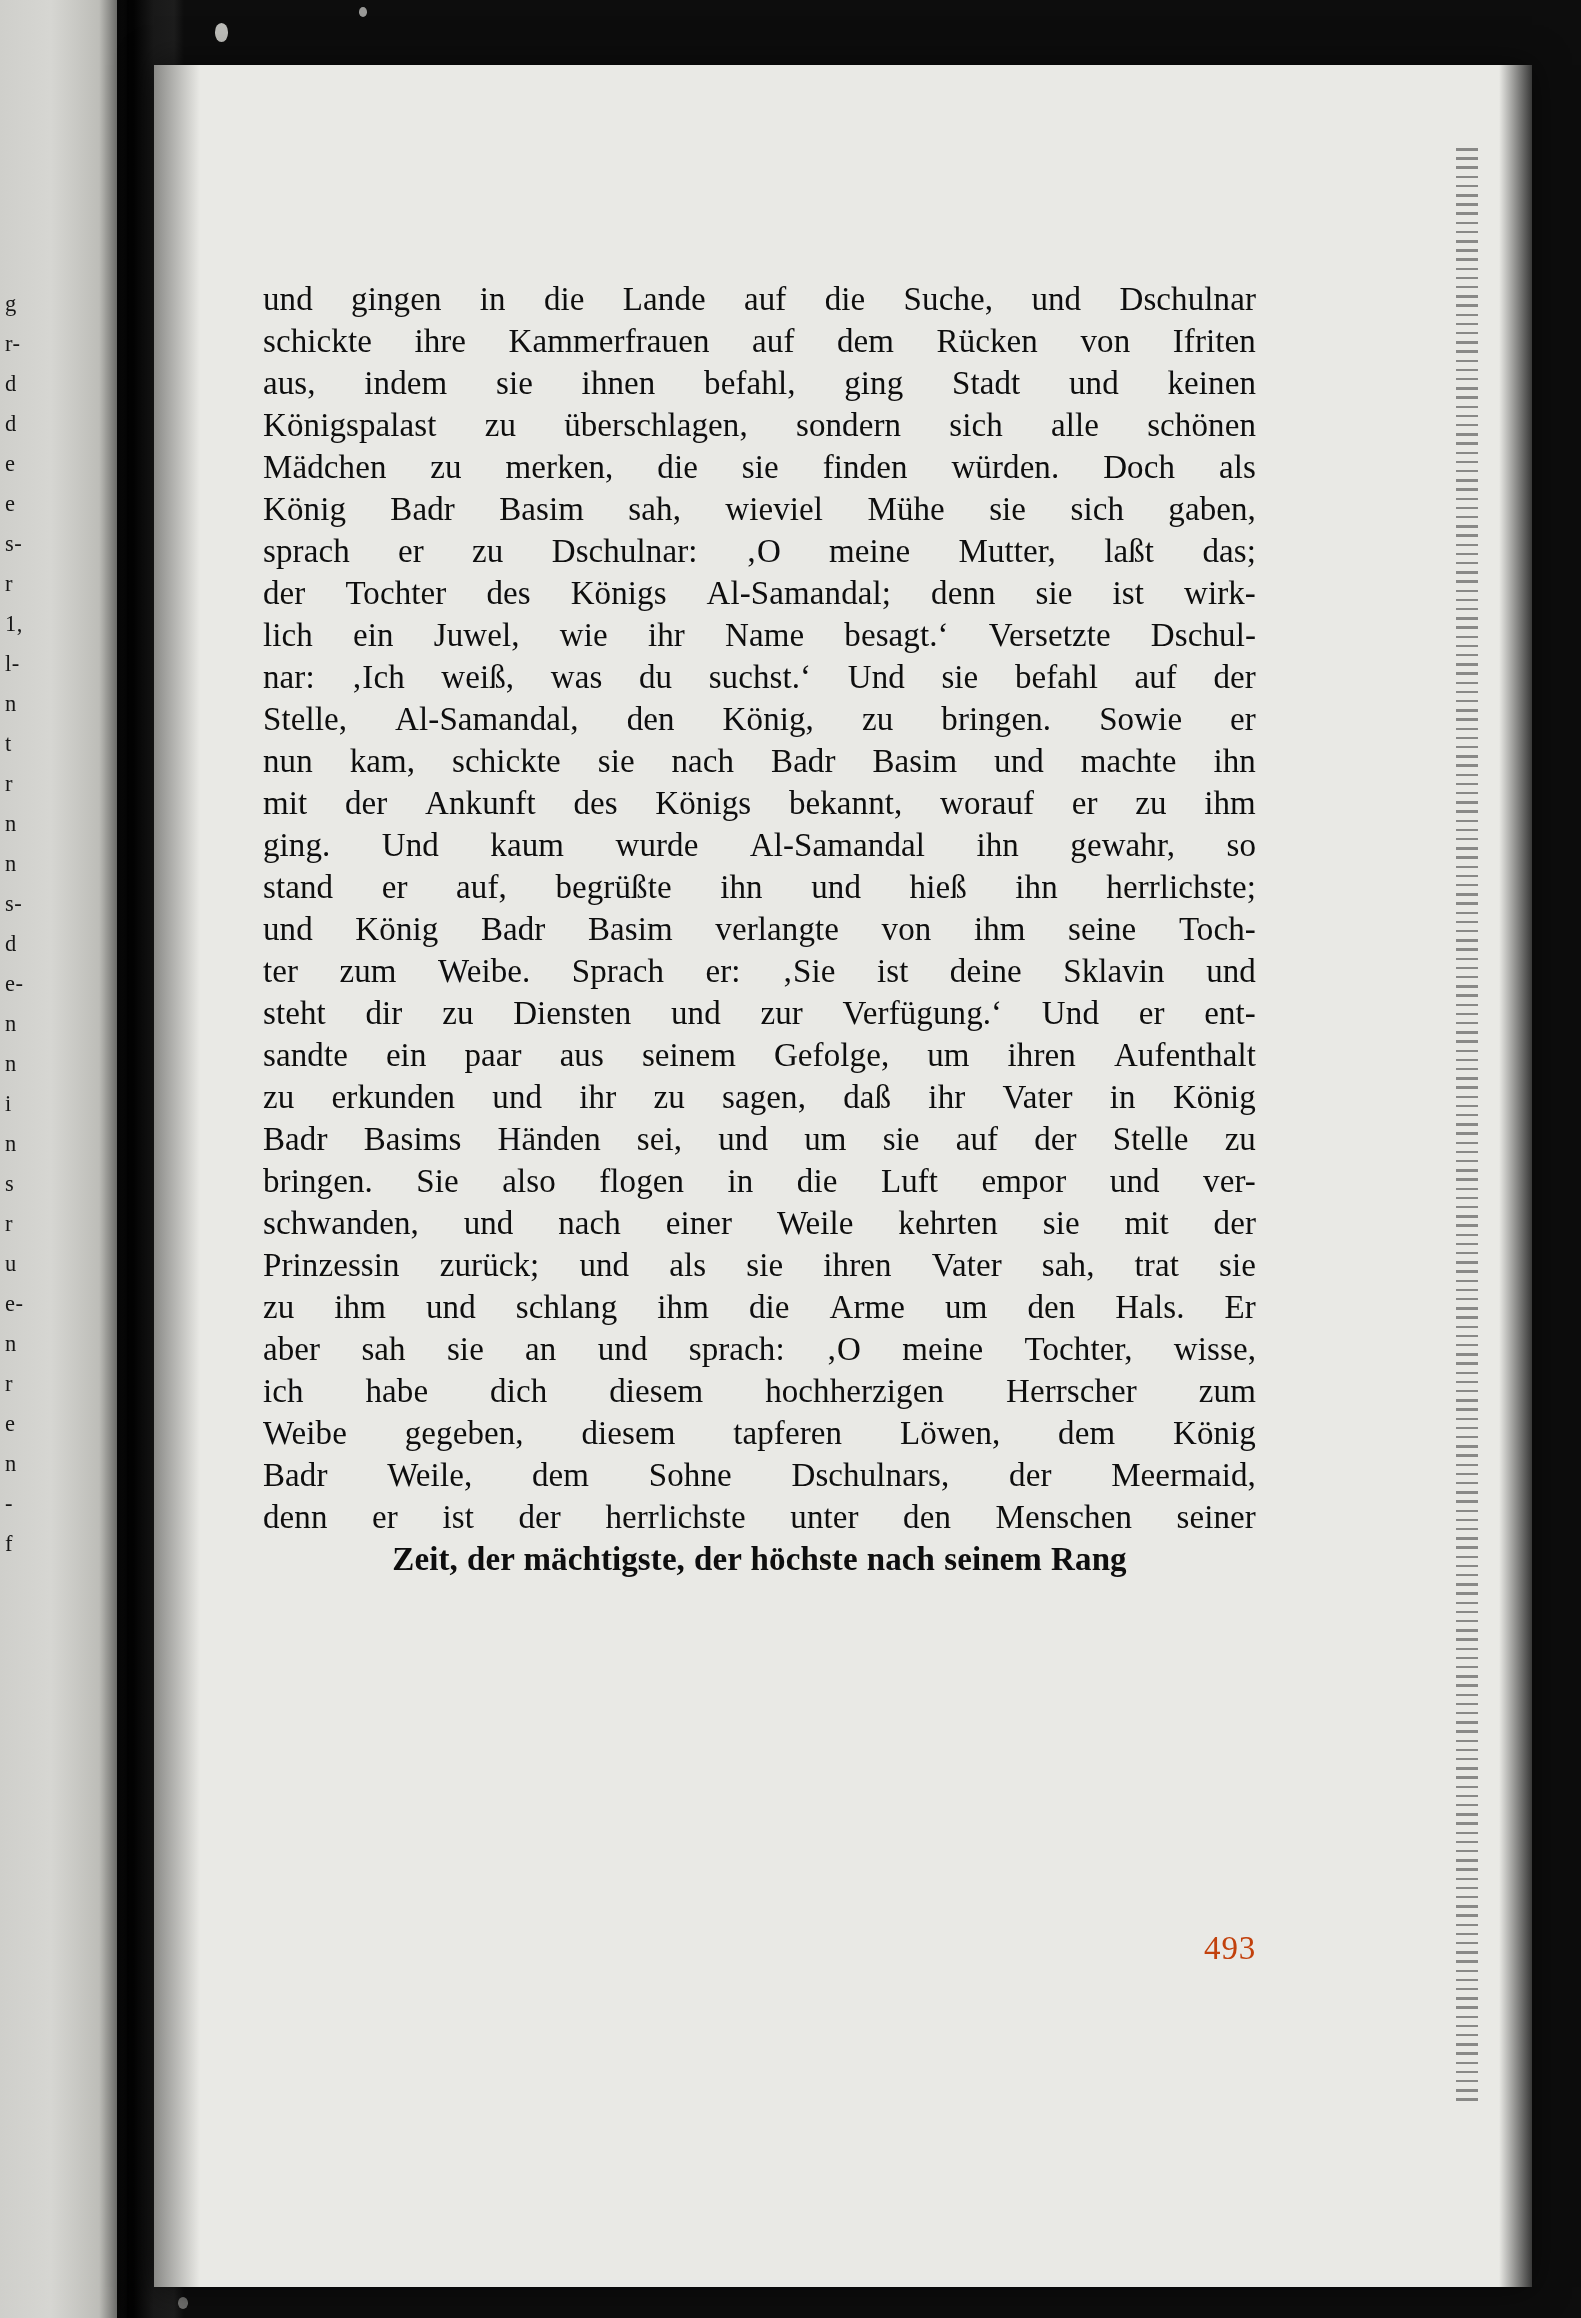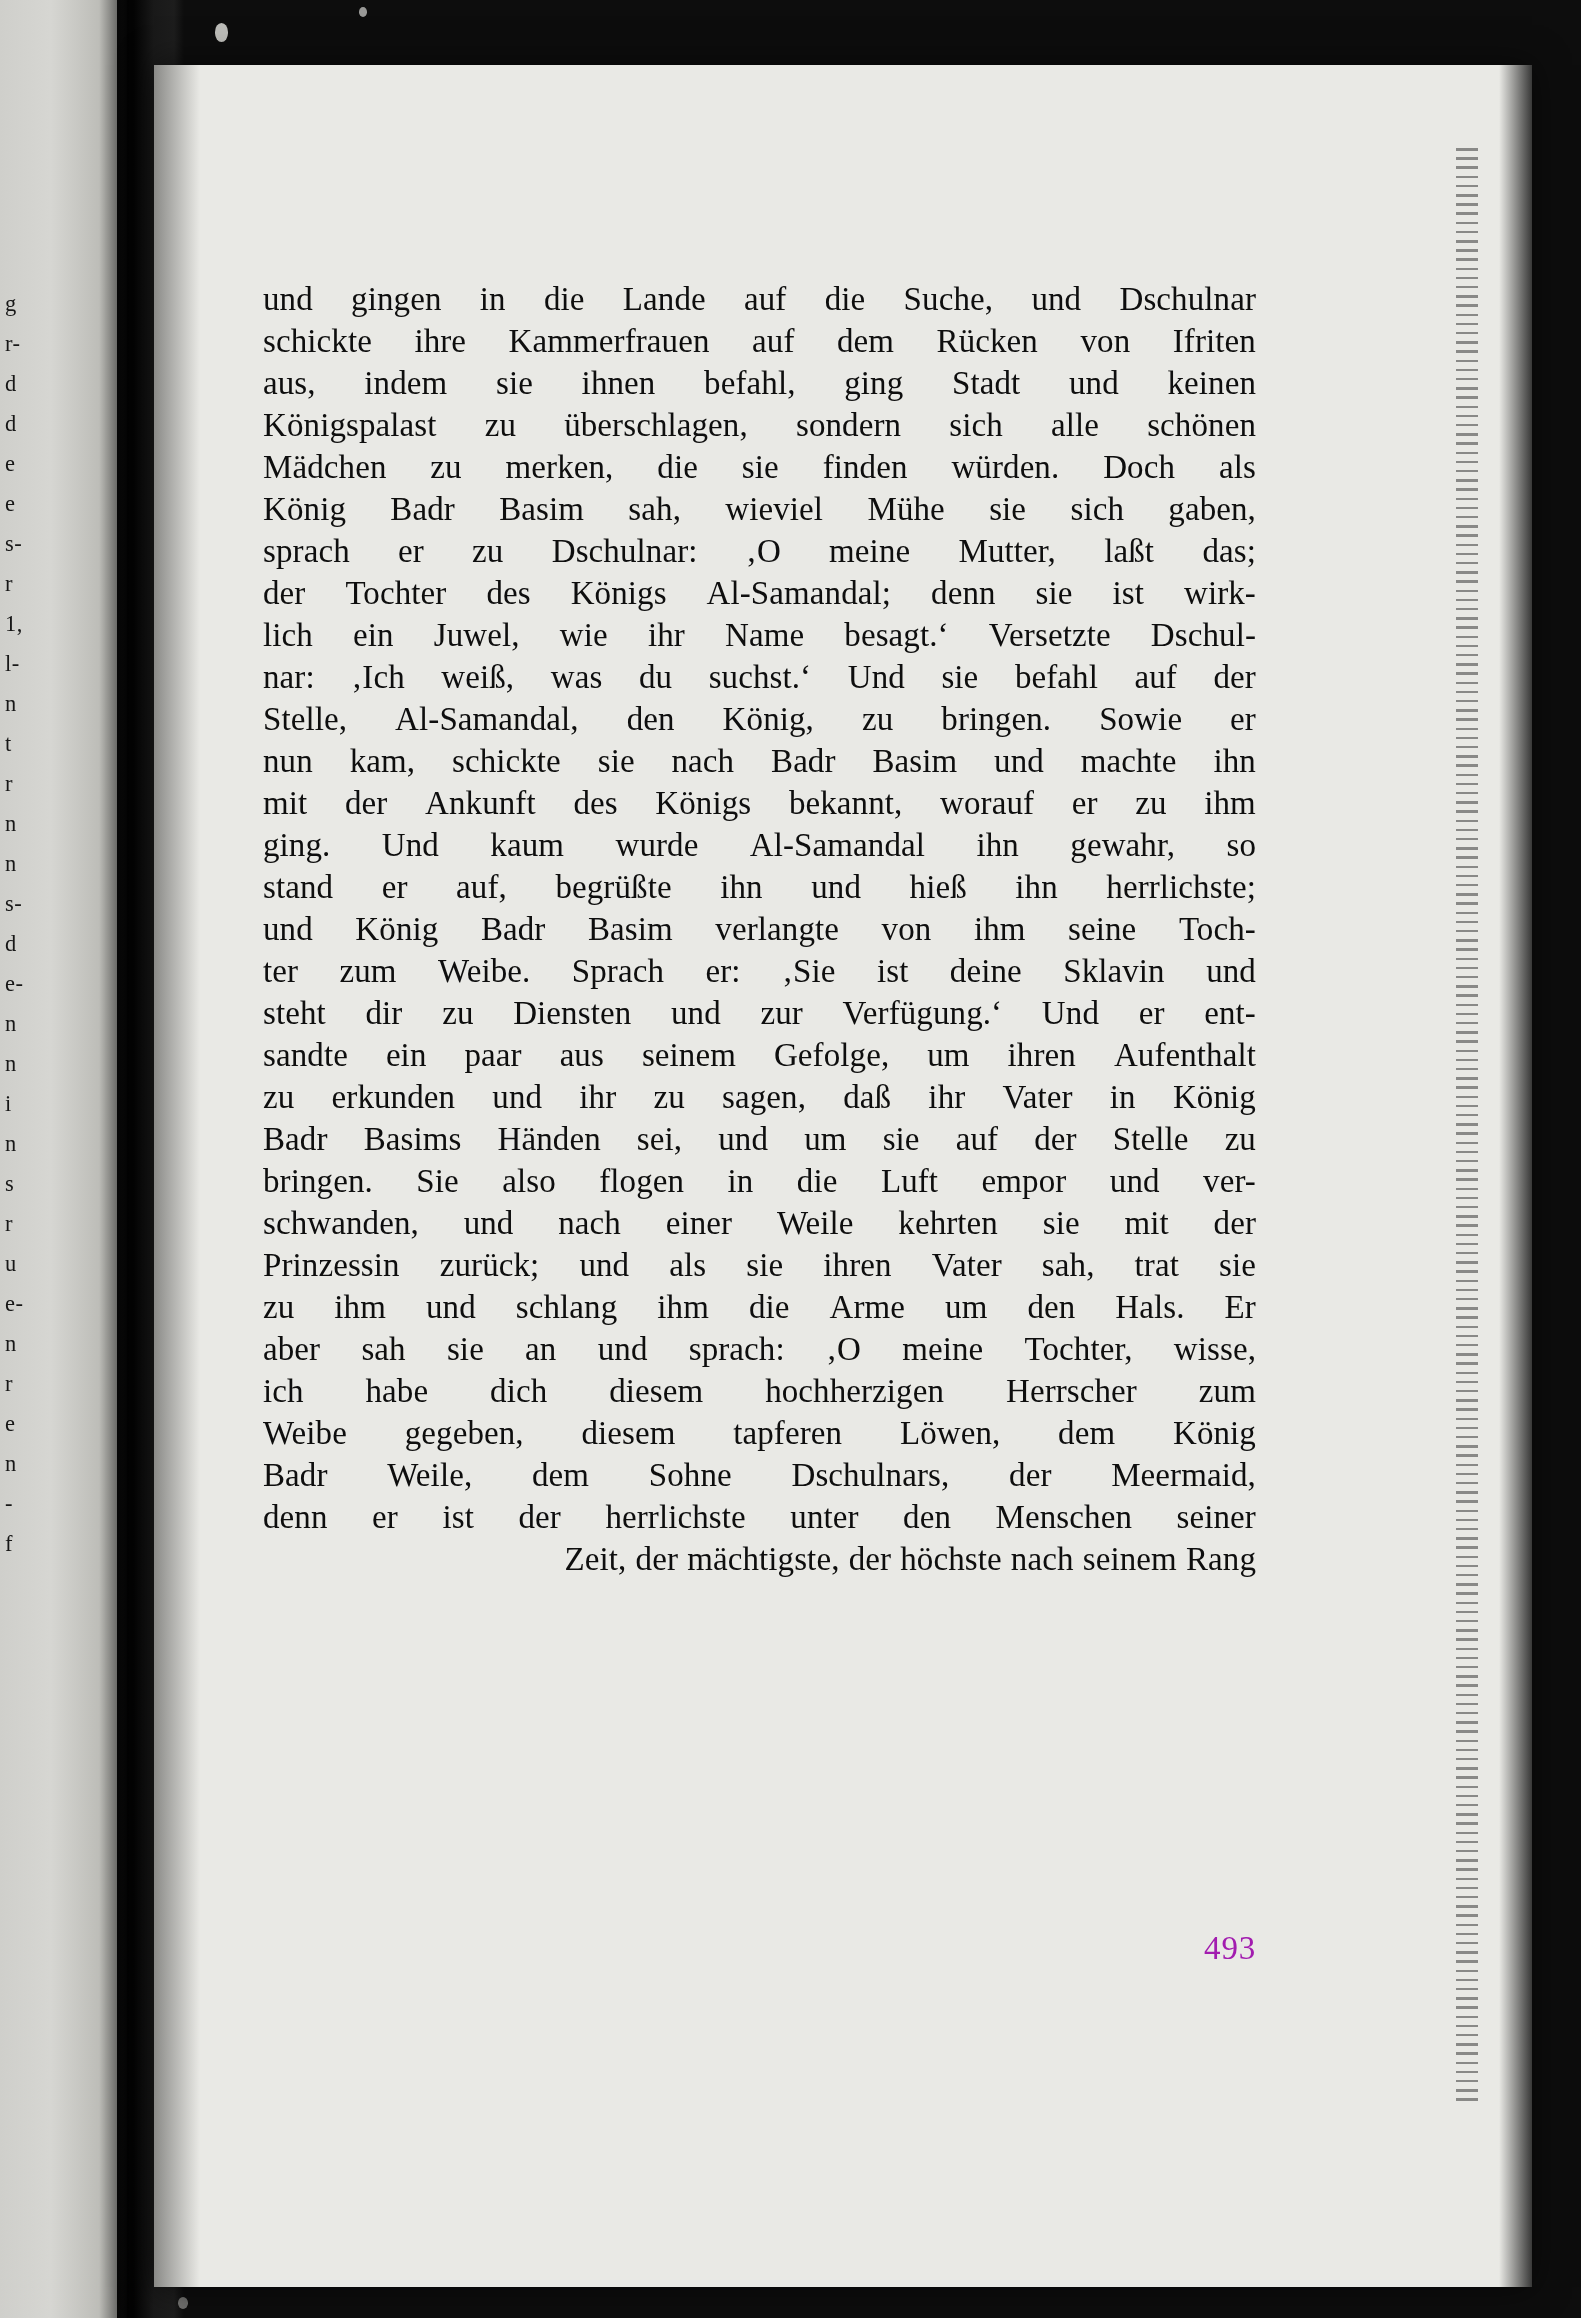--- a/index.html
+++ b/index.html
@@ -136,21 +136,21 @@
   .ln.j > span { white-space: pre; }
 
   .folio {
     position: absolute;
     left: 109px;
     top: 1865px;
     width: 993px;
     text-align: right;
     font-family: "Liberation Serif", serif;
     font-size: 33px;
-    color: #a21caf;
+    color: #c2410c;
     letter-spacing: 0.8px;
   }
 
   
   .mark {
     position: absolute;
     background: #d8d8d4;
   }
   .mark-top {
     left: 215px;
@@ -575,20 +575,20 @@
             <span>denn</span>
             <span>er</span>
             <span>ist</span>
             <span>der</span>
             <span>herrlichste</span>
             <span>unter</span>
             <span>den</span>
             <span>Menschen</span>
             <span>seiner</span>
           </span>
-          <span class="ln j" style="display: block; text-align: right;">Zeit, der mächtigste, der höchste nach seinem Rang</span>
+          <span class="ln j" style="display: block; text-align: center; font-weight: bold;">Zeit, der mächtigste, der höchste nach seinem Rang</span>
         </p>
     </div>
 
     <div class="folio">493</div>
   </div>
 </div>
 
 
 </body></html>

